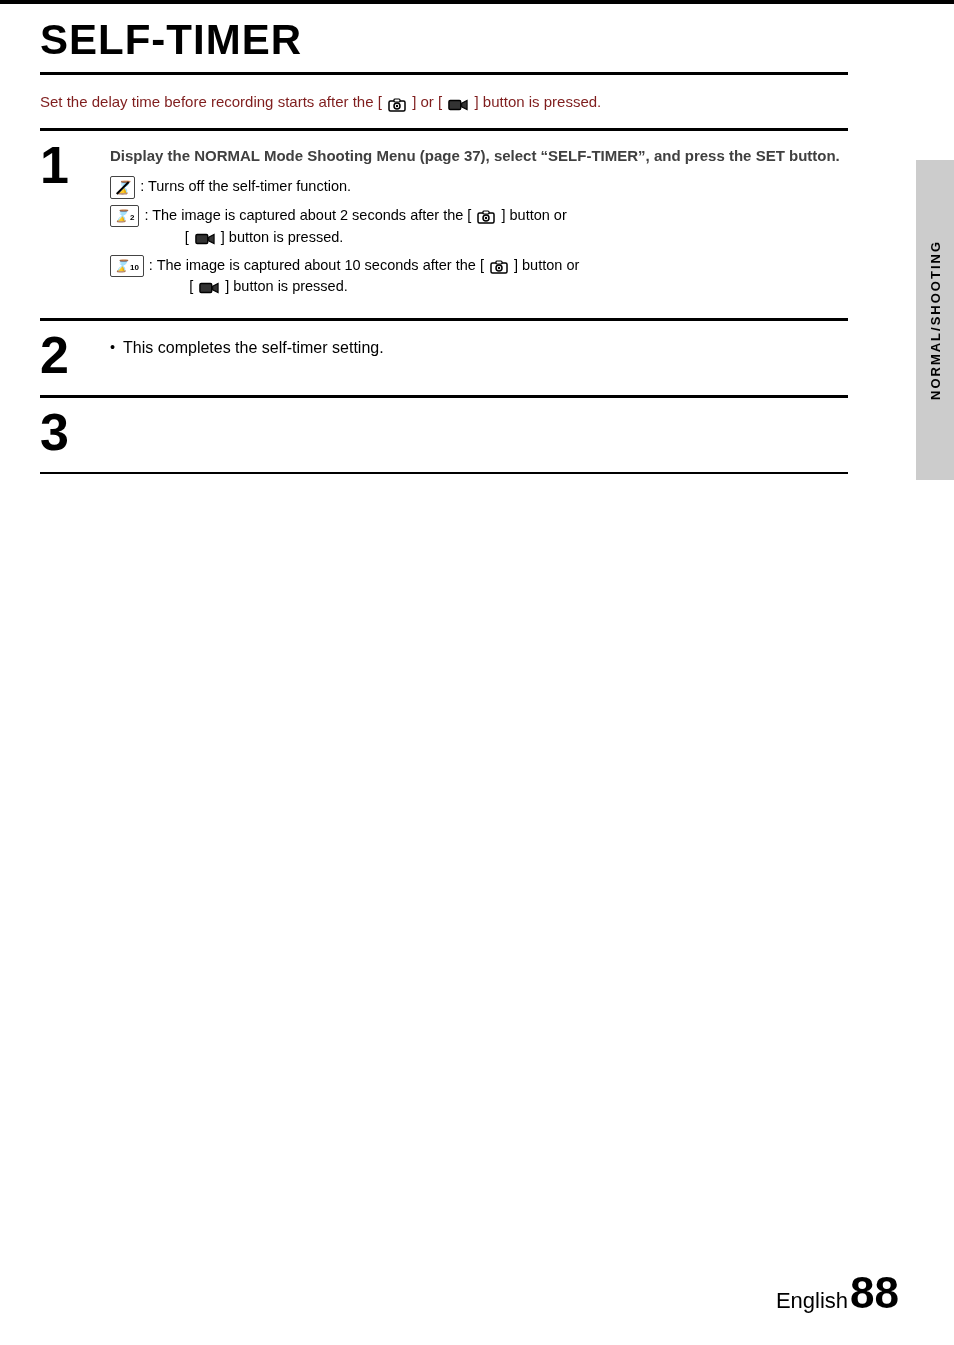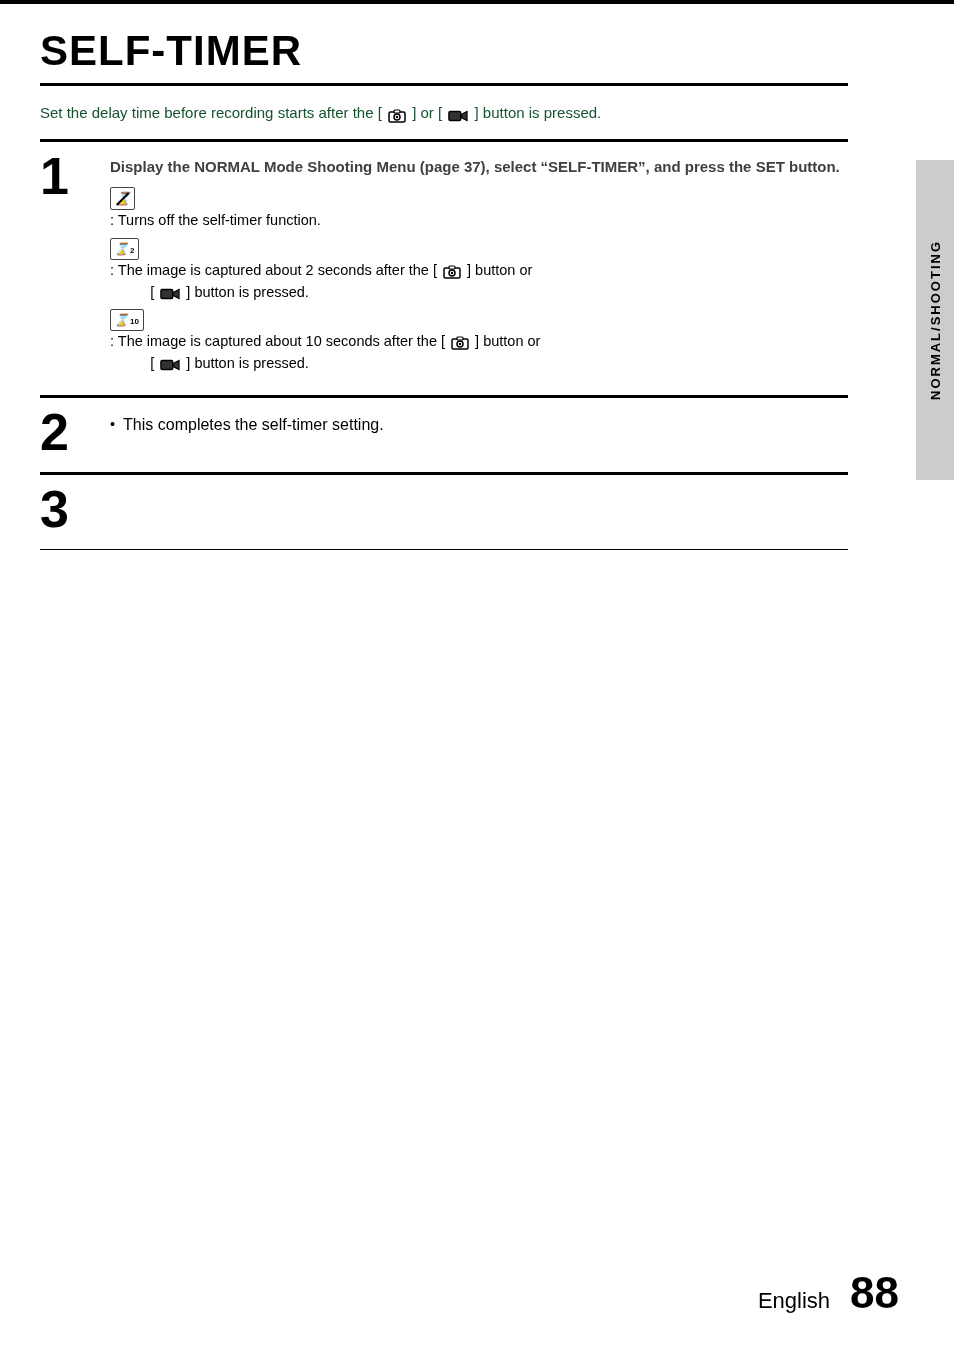--- a/index.html
+++ b/index.html
@@ -54,21 +54,21 @@
       transform: rotate(180deg);
       font-size: 13px;
       font-weight: bold;
       letter-spacing: 2px;
       color: #000000;
       text-transform: uppercase;
     }
 
     
     .main-content {
-      padding: 17px 60px 40px 40px;
+      padding: 6px 60px 40px 40px;
       margin-right: 46px;
     }
 
     
     .page-title {
       font-size: 42px;
       font-weight: 900;
       color: #000000;
       margin-top: 10px;
       margin-bottom: 8px;
@@ -86,21 +86,21 @@
     .thin-divider {
       width: 100%;
       height: 1.5px;
       background: #000000;
       margin-bottom: 0;
     }
 
     
     .intro-text {
       font-size: 15px;
-      color: #14532d;
+      color: #7f1d1d;
       line-height: 1.5;
       margin-bottom: 14px;
     }
 
     
     .step-container {
       border-top: 3px solid #000000;
       padding: 14px 0 14px 0;
       display: flex;
       flex-direction: row;
@@ -132,21 +132,21 @@
 
     
     .icon-list {
       list-style: none;
       padding: 0;
       margin: 0;
     }
 
     .icon-list-item {
       display: flex;
-      flex-direction: column;
+      flex-direction: row;
       align-items: flex-start;
       margin-bottom: 6px;
       font-size: 14.5px;
       line-height: 1.5;
     }
 
     
     .cam-icon {
       display: inline-block;
       width: 18px;
@@ -188,21 +188,21 @@
       font-size: 14.5px;
     }
 
     
     .page-footer {
       position: absolute;
       bottom: 30px;
       right: 55px;
       display: flex;
       align-items: baseline;
-      gap: 20px;
+      gap: 2px;
     }
 
     .page-footer-lang {
       font-size: 22px;
       color: #000000;
     }
 
     .page-footer-num {
       font-size: 44px;
       font-weight: 900;

